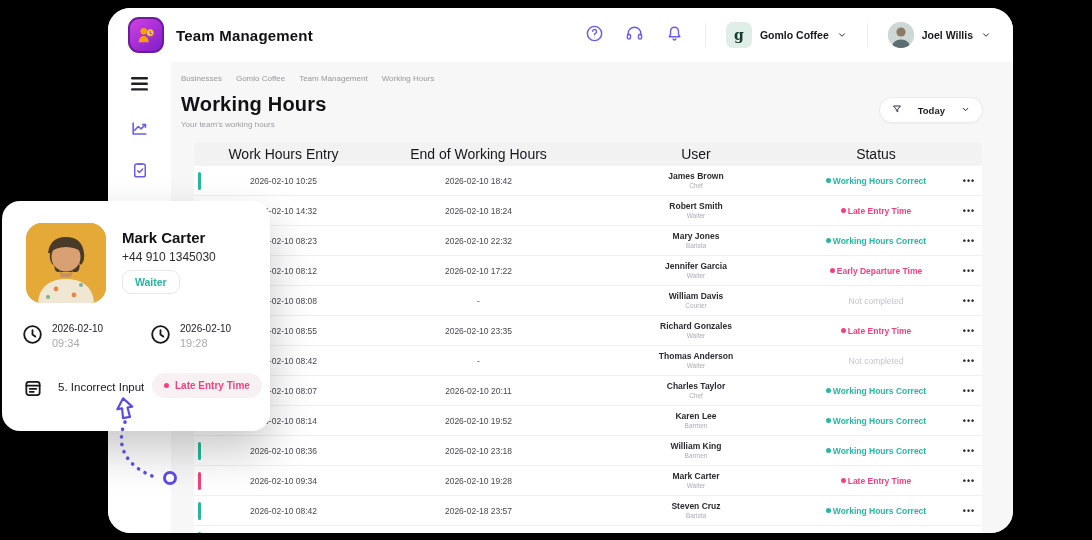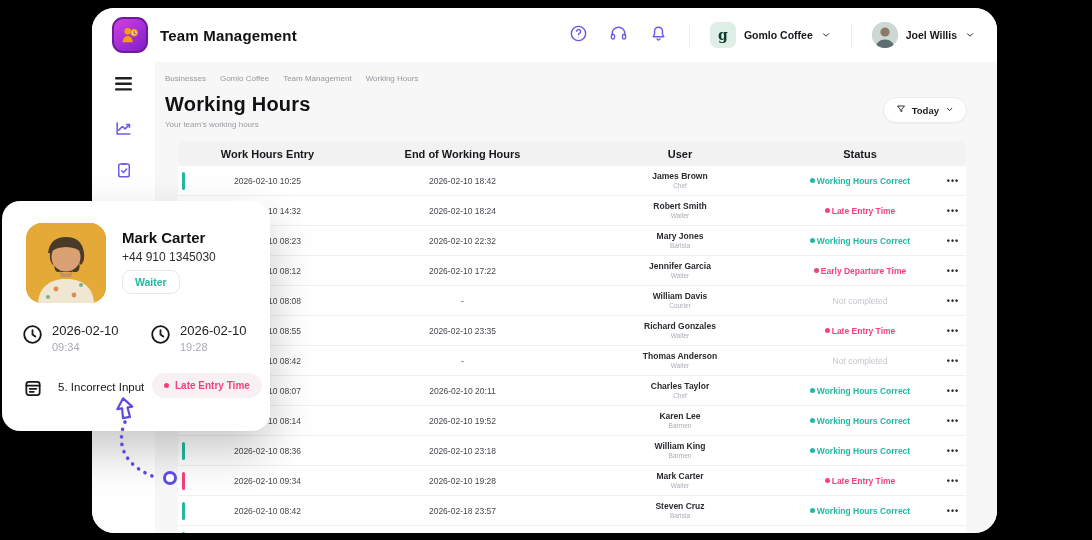--- a/index.html
+++ b/index.html
@@ -1,21 +1,21 @@
 <!DOCTYPE html>
 <html><head>
 <meta charset="utf-8">
 <style>
   * { margin:0; padding:0; box-sizing:border-box; }
   html,body { width:1092px; height:540px; background:#000; overflow:hidden;
               font-family:"Liberation Sans", sans-serif; }
   .canvas { position:relative; width:1092px; height:540px; background:#000; }
 
   
-  .window { position:absolute; left:92px; top:8px; width:905px; height:525px;
+  .window { position:absolute; left:108px; top:8px; width:905px; height:525px;
             background:#fff; border-radius:22px; overflow:hidden; z-index:10;
             display:flex; flex-direction:column; }
   .topbar { height:54px; background:#fff; display:flex; align-items:center;
             padding:0 22px 0 20px; flex-shrink:0; }
   .logo { width:36px; height:36px; border-radius:11px; flex-shrink:0;
           background:linear-gradient(140deg,#cb3ede 8%,#8a23ce 85%);
           border:2px solid #6d1b9e; display:flex; align-items:center; justify-content:center; }
   .app-title { font-size:15px; font-weight:800; color:#111114; margin-left:12px; letter-spacing:.2px; }
   .topbar-right { margin-left:auto; display:flex; align-items:center; gap:20px; }
   .icon-btn { width:20px; height:20px; display:flex; align-items:center; justify-content:center;
@@ -33,30 +33,30 @@
              align-items:center; padding-top:12px; gap:19px; }
   .side-btn { width:22px; height:22px; display:flex; align-items:center; justify-content:center;
               background:none; border:none; cursor:pointer; padding:0; }
 
   .content { flex:1; background:#f7f7f7; padding:10px 30px 0 10px; position:relative; min-width:0; }
   .breadcrumb { display:flex; gap:14px; margin-top:2px; }
   .crumb { font-size:8px; color:#97979f; cursor:pointer; }
   .page-head { display:flex; justify-content:space-between; align-items:flex-start; margin-top:10px; }
   .page-title { font-size:20px; font-weight:800; color:#121216; letter-spacing:.2px; }
   .page-sub { font-size:8px; color:#9b9ba3; margin-top:4px; }
-  .today-btn { display:flex; align-items:center; gap:6px; background:#fff; border:1px solid #ececef;
+  .today-btn { display:flex; align-items:center; gap:16px; background:#fff; border:1px solid #ececef;
                border-radius:999px; padding:6px 12px; cursor:pointer; margin-top:4px;
                font-size:9.5px; font-weight:700; color:#1c1c22;
                box-shadow:0 1px 2px rgba(0,0,0,.04); }
 
   
   .table { margin:13px 0 0 13px; width:788px; }
   .thead, .tr { display:grid; grid-template-columns:12px 155px 235px 200px 160px 1fr; align-items:center; }
   .thead { background:#f2f2f3; border-radius:6px; height:24px; }
-  .th { font-size:11px; font-weight:700; color:#17171c; text-align:center; }
+  .th { font-size:14px; font-weight:400; color:#17171c; text-align:center; }
   .tr { background:#fff; height:30px; border-bottom:1px solid #f0f0f2; }
   .bar { width:3px; height:18px; border-radius:2px; margin-left:4px; }
   .bar.ok { background:#26b7a2; } .bar.bad { background:#f4417d; } .bar.pending { background:#c7cbd2; }
   .cell-time { font-size:8.5px; color:#47474e; text-align:center; }
   .cell-user { text-align:center; line-height:1.25; }
   .user-name { font-size:8.5px; font-weight:600; color:#2a2a30; }
   .user-role { font-size:6.5px; color:#abadb5; }
   .cell-status { display:flex; align-items:center; justify-content:center; gap:2px;
                  font-size:8.5px; font-weight:600; }
   .cell-status.ok { color:#26b7a2; } .cell-status.bad { color:#f4417d; }
@@ -69,21 +69,21 @@
   
   .popup { position:absolute; left:2px; top:201px; width:268px; height:230px; background:#fff;
            border-radius:18px; z-index:30; box-shadow:0 20px 45px rgba(0,0,0,.22); }
   .p-photo { position:absolute; left:24px; top:22px; width:80px; height:80px; border-radius:16px;
              overflow:hidden; background:linear-gradient(160deg,#eeb244,#dd9c2b); }
   .p-name { position:absolute; left:120px; top:28px; font-size:15px; font-weight:800; color:#121216; }
   .p-phone { position:absolute; left:120px; top:49px; font-size:12px; color:#2c2c33; }
   .p-role { position:absolute; left:120px; top:69px; border:1px solid #e7e8ec; border-radius:9px;
             background:#fff; padding:5px 12px; font-size:10.5px; font-weight:700; color:#26b7a2; cursor:default; }
   .p-clock { position:absolute; top:122px; display:flex; gap:9px; align-items:flex-start; }
-  .p-clock .d1 { font-size:13px; color:#1c1c22; }
+  .p-clock .d1 { font-size:10px; color:#1c1c22; }
   .p-clock .d2 { font-size:11px; color:#a9abb3; margin-top:3px; }
   .p-note-icon { position:absolute; left:21px; top:177px; }
   .p-note { position:absolute; left:56px; top:180px; font-size:11.5px; color:#17171c; }
   .p-badge { position:absolute; left:150px; top:172px; height:25px; border-radius:999px;
              background:#f7f1f3; display:flex; align-items:center; gap:6px; padding:0 12px;
              font-size:10px; font-weight:700; color:#f4417d; }
   .p-badge .dot { width:5px; height:5px; border-radius:50%; background:#f4417d; }
 
   
   .trail { position:absolute; left:100px; top:408px; z-index:40; pointer-events:none; }

